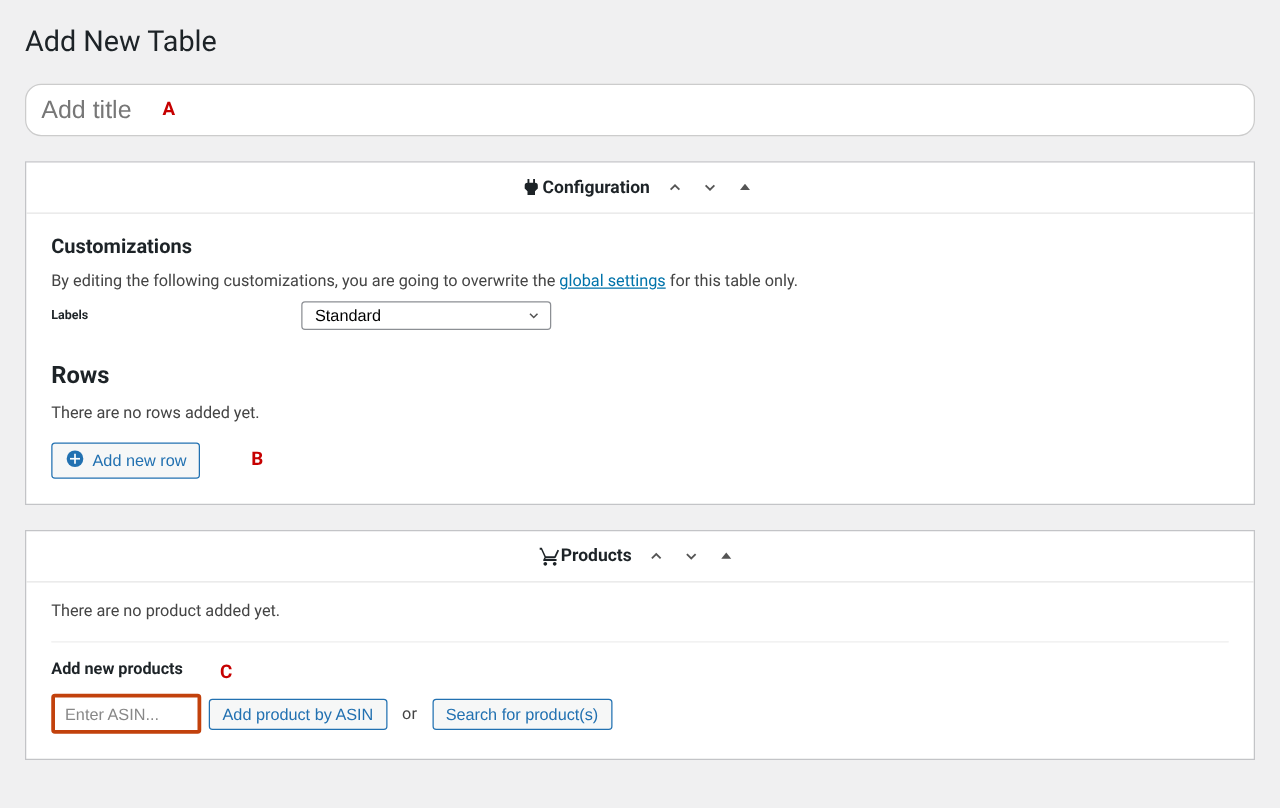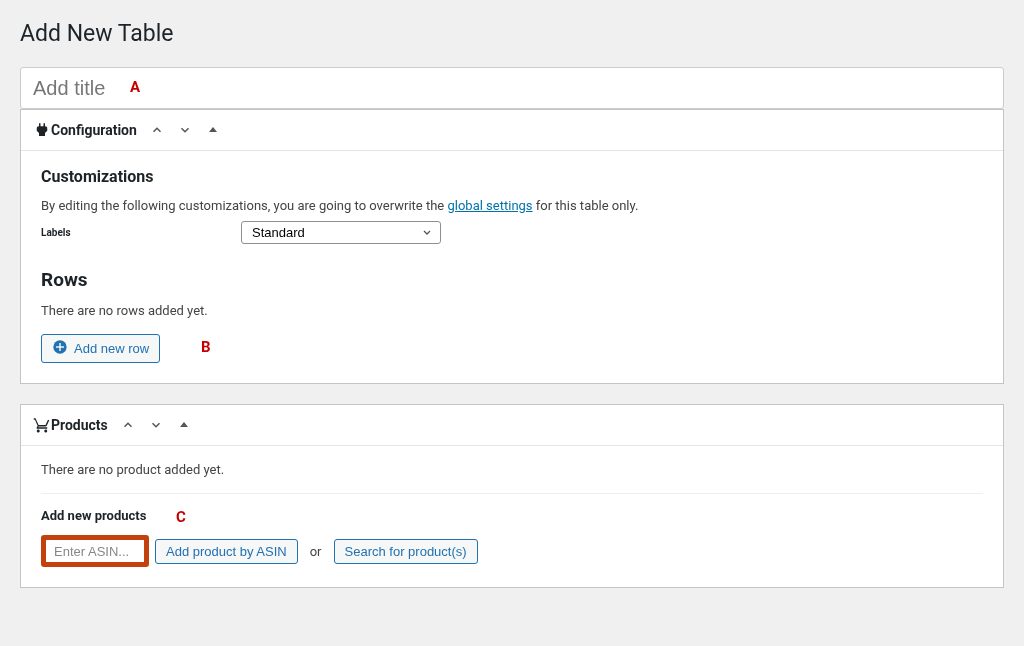--- a/index.html
+++ b/index.html
@@ -14,43 +14,44 @@
       font-size: 23px;
       font-weight: 400;
       color: #1d2327;
       margin-bottom: 20px;
     }
     .title-input {
       width: 100%;
       padding: 8px 12px;
       font-size: 20px;
       border: 1px solid #ccc;
-      border-radius: 3px;
+      border-radius: 13px;
       background: #fff;
       color: #555;
+      margin-bottom: 20px;
       height: 42px;
     }
     .title-input::placeholder { color: #777; }
     .title-wrapper { position: relative; }
     .annot {
       position: absolute;
       color: #c60000;
       font-weight: 700;
       font-size: 15px;
     }
     .annot-a { top: 11px; left: 110px; }
     .postbox {
       background: #fff;
       border: 1px solid #c3c4c7;
       margin-bottom: 20px;
     }
     .postbox-header {
       display: flex;
       align-items: center;
-      justify-content: flex-start;
+      justify-content: center;
       border-bottom: 1px solid #e5e5e5;
       padding: 8px 12px;
     }
     .pb-left { display: flex; align-items: center; }
     .pb-right { display: flex; align-items: center; gap: 4px; }
     .pb-title {
       font-size: 14px;
       font-weight: 700;
       color: #1d2327;
       margin-right: 4px;
@@ -137,23 +138,23 @@
     .small-btn-row { display: flex; gap: 10px; position: relative; }
     .hr-light { border: none; border-top: 1px solid #eee; margin: 0 0 14px 0; }
     .sub-label {
       font-size: 13px;
       font-weight: 700;
       color: #1d2327;
       margin-bottom: 12px;
     }
     .sub-label-row { position: relative; display: flex; align-items: center; gap: 8px; margin-bottom: 12px; }
     .asin-input {
-      width: 108px;
+      width: 120px;
       height: 32px;
-      border: 5px solid #c2410c;
+      border: 3px solid #c2410c;
       border-radius: 3px;
       padding: 0 8px;
       font-size: 13px;
     }
     .asin-input::placeholder { color: #888; }
     .or-text { font-size: 13px; color: #444; margin: 0 6px; }
     .input-row { display: flex; align-items: center; gap: 6px; }
     .icon-svg { display: block; }
   </style>
 </head>

